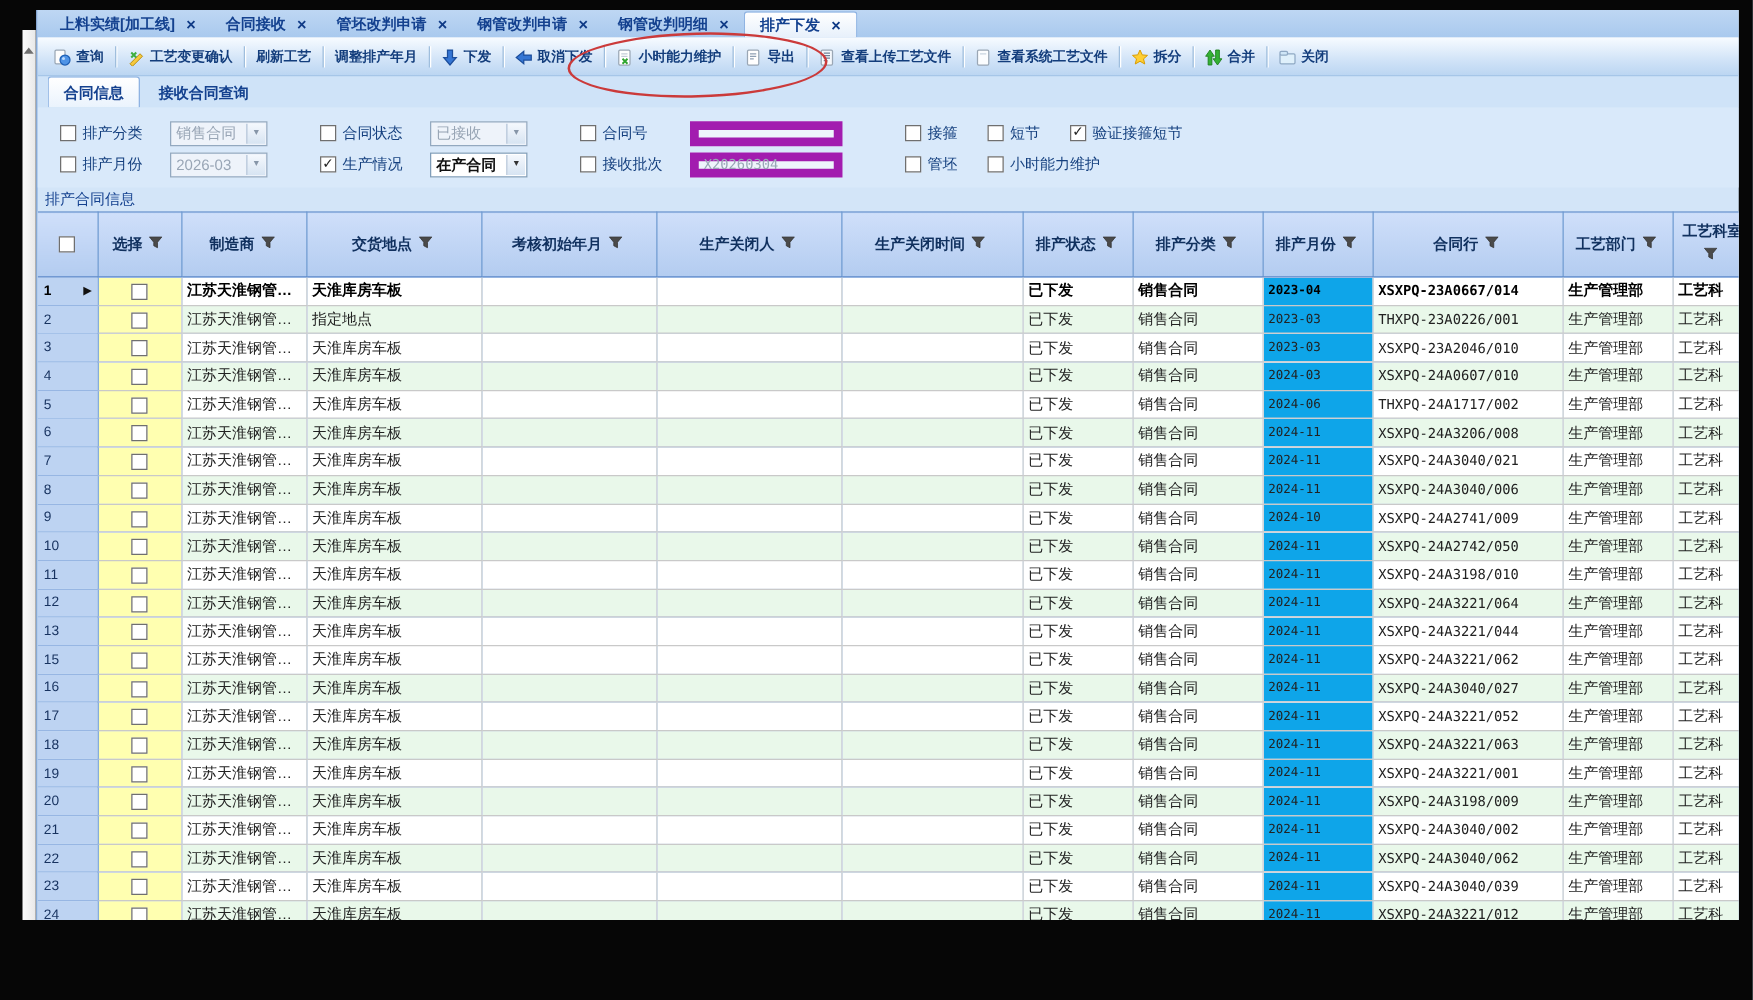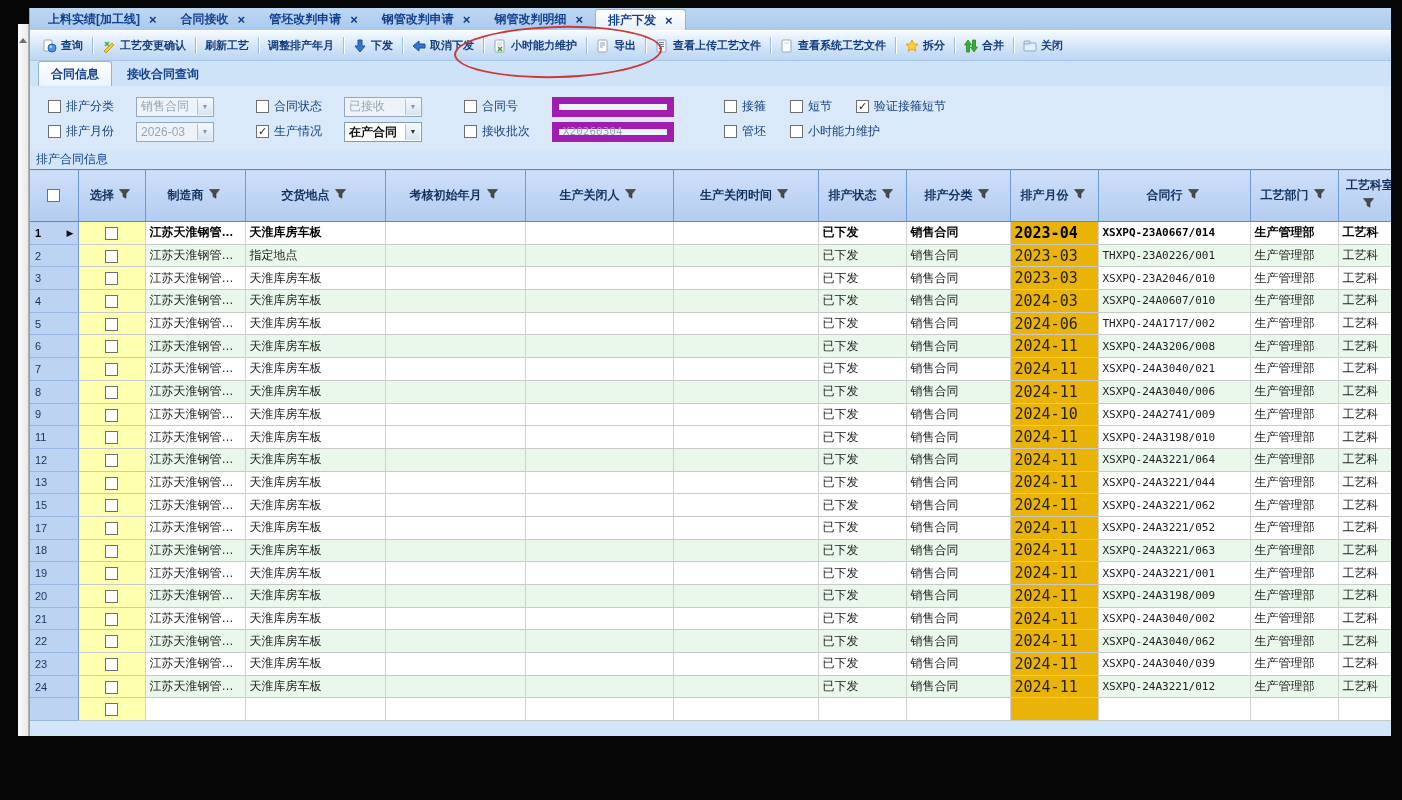--- a/index.html
+++ b/index.html
@@ -75,21 +75,21 @@
     color:#10305e; padding:0; }
   .hcell { display:flex; align-items:center; justify-content:center; gap:5px; padding:0 2px;
     flex-wrap:wrap; line-height:1.15; }
   tbody td { height:22.7px; border-right:1px solid #d2d2d2; border-bottom:1px solid #c9c9c9;
     font-size:12px; color:#222; padding:0 4px; white-space:nowrap; overflow:hidden; background:#fff; }
   td.num { background:#bdd3f2; border-right:1px solid #6f9ad1; border-bottom:1px solid #97b6e3;
     color:#17325f; font-size:11px; position:relative; padding-left:5px; }
   td.num .cur { position:absolute; right:4px; top:50%; transform:translateY(-50%); font-size:9px; color:#111; }
   td.sel { background:#ffffb0; text-align:center; }
   td.sel .cb { vertical-align:middle; }
-  td.month { background:#eab308; font-family:"DejaVu Sans Mono",monospace; font-size:15px;margin-top:22px; }
+  td.month { background:#0ea5e9; font-family:"DejaVu Sans Mono",monospace; font-size:10px;margin-top:22px; }
   td.line { font-family:"DejaVu Sans Mono",monospace; font-size:11px; }
   tr.alt td.norm { background:#e9f8ea; }
   tr.boldrow td { font-weight:bold; color:#000; }
 </style>
 </head>
 <body>
 
 <div class="screen">
   <div class="left-strip">
     <div class="caret"></div>
@@ -593,20 +593,35 @@
               <td class="norm"></td>
               <td class="norm"></td>
               <td class="norm"></td>
               <td class="norm">已下发</td>
               <td class="norm">销售合同</td>
               <td class="month">2024-10</td>
               <td class="line norm">XSXPQ-24A2741/009</td>
               <td class="norm">生产管理部</td>
               <td class="norm">工艺科</td>
             </tr>
+            <tr class="table-row alt">
+              <td class="num">10</td>
+              <td class="sel"><span class="cb"></span></td>
+              <td class="norm">江苏天淮钢管…</td>
+              <td class="norm">天淮库房车板</td>
+              <td class="norm"></td>
+              <td class="norm"></td>
+              <td class="norm"></td>
+              <td class="norm">已下发</td>
+              <td class="norm">销售合同</td>
+              <td class="month">2024-11</td>
+              <td class="line norm">XSXPQ-24A2742/050</td>
+              <td class="norm">生产管理部</td>
+              <td class="norm">工艺科</td>
+            </tr>
             <tr class="table-row">
               <td class="num">11</td>
               <td class="sel"><span class="cb"></span></td>
               <td class="norm">江苏天淮钢管…</td>
               <td class="norm">天淮库房车板</td>
               <td class="norm"></td>
               <td class="norm"></td>
               <td class="norm"></td>
               <td class="norm">已下发</td>
               <td class="norm">销售合同</td>
@@ -650,20 +665,35 @@
               <td class="sel"><span class="cb"></span></td>
               <td class="norm">江苏天淮钢管…</td>
               <td class="norm">天淮库房车板</td>
               <td class="norm"></td>
               <td class="norm"></td>
               <td class="norm"></td>
               <td class="norm">已下发</td>
               <td class="norm">销售合同</td>
               <td class="month">2024-11</td>
               <td class="line norm">XSXPQ-24A3221/062</td>
+              <td class="norm">生产管理部</td>
+              <td class="norm">工艺科</td>
+            </tr>
+            <tr class="table-row alt">
+              <td class="num">16</td>
+              <td class="sel"><span class="cb"></span></td>
+              <td class="norm">江苏天淮钢管…</td>
+              <td class="norm">天淮库房车板</td>
+              <td class="norm"></td>
+              <td class="norm"></td>
+              <td class="norm"></td>
+              <td class="norm">已下发</td>
+              <td class="norm">销售合同</td>
+              <td class="month">2024-11</td>
+              <td class="line norm">XSXPQ-24A3040/027</td>
               <td class="norm">生产管理部</td>
               <td class="norm">工艺科</td>
             </tr>
             <tr class="table-row">
               <td class="num">17</td>
               <td class="sel"><span class="cb"></span></td>
               <td class="norm">江苏天淮钢管…</td>
               <td class="norm">天淮库房车板</td>
               <td class="norm"></td>
               <td class="norm"></td>

